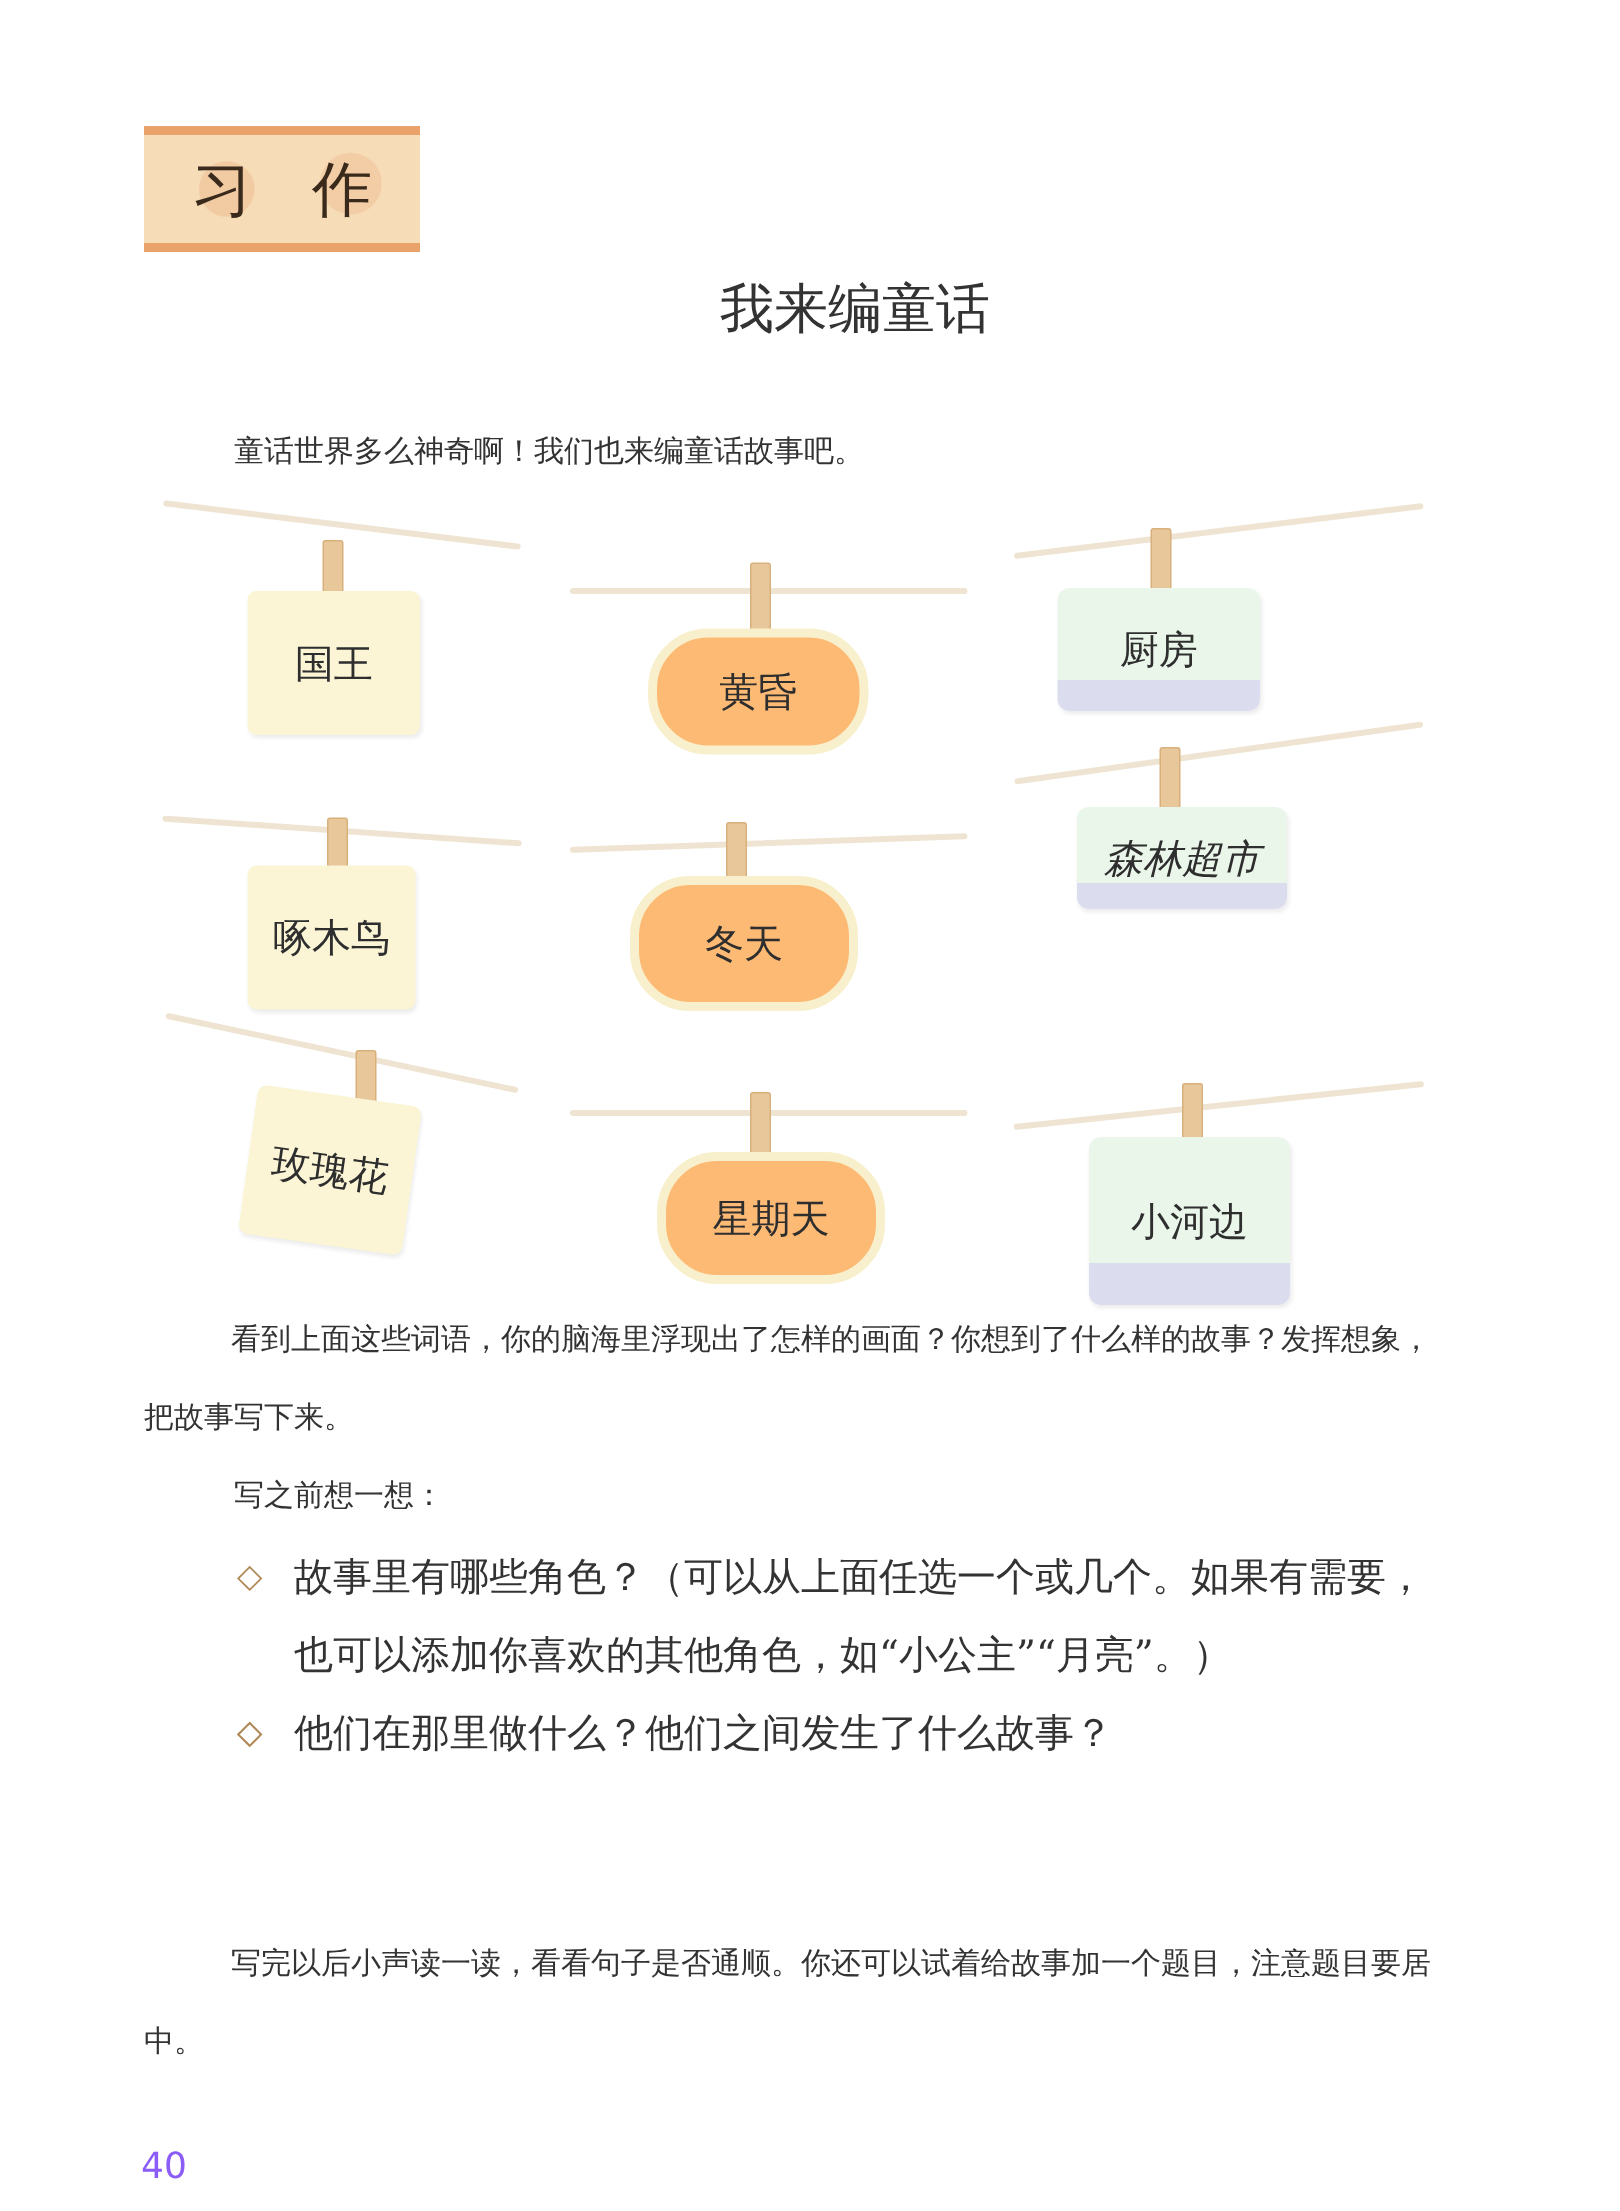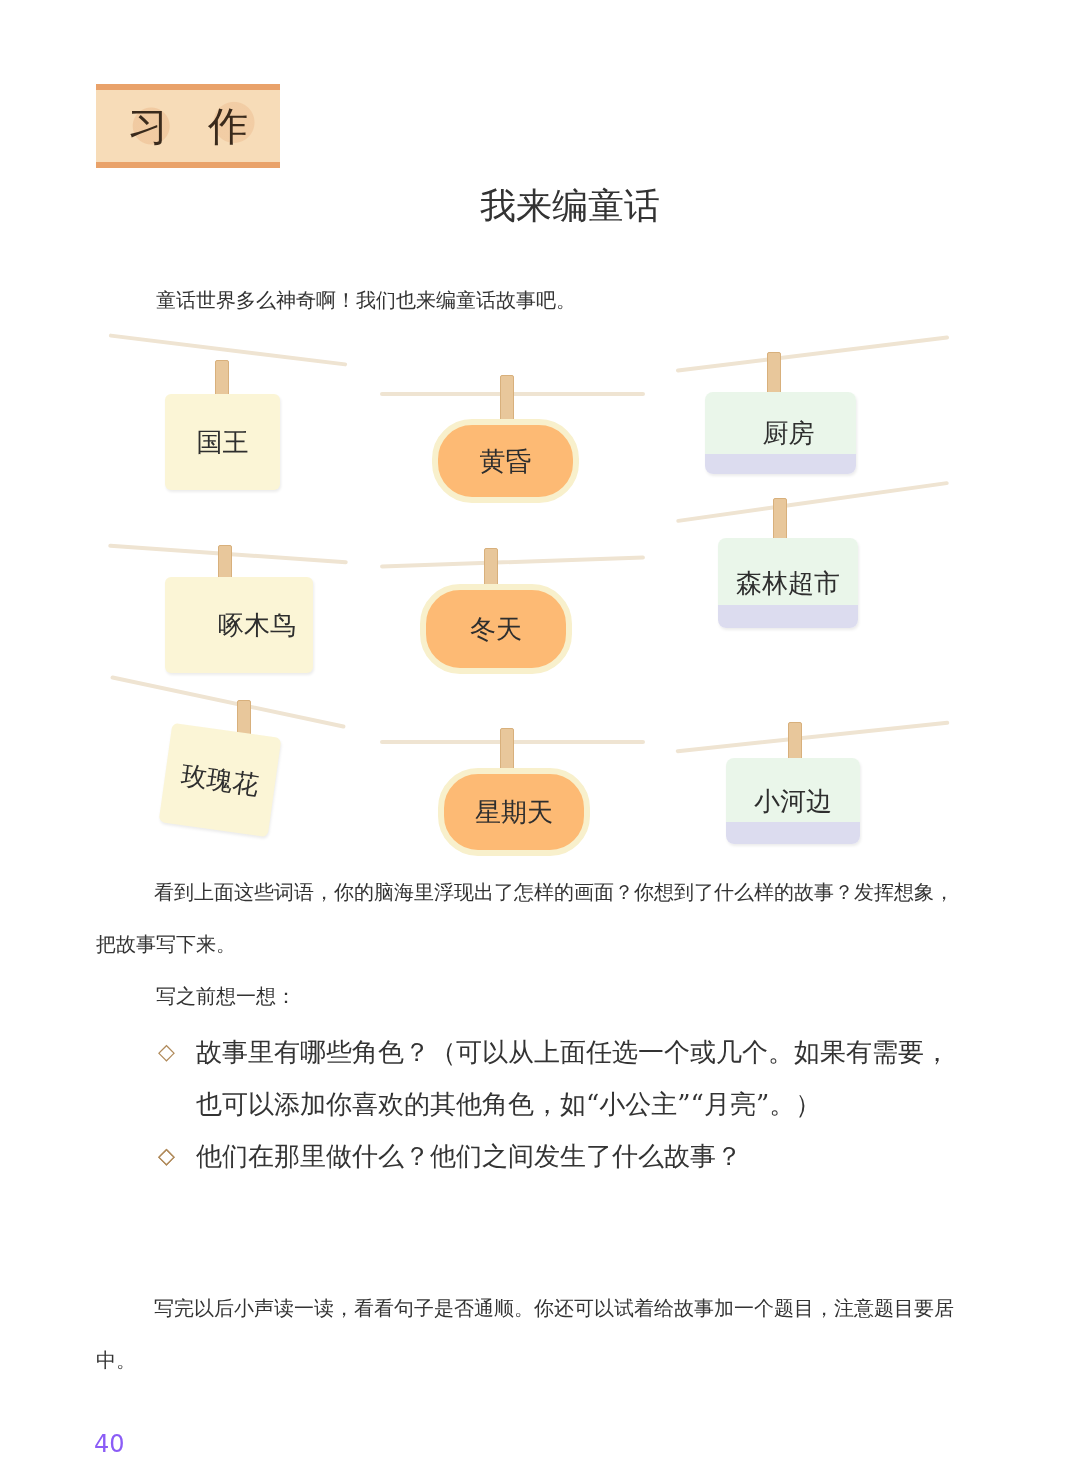--- a/index.html
+++ b/index.html
@@ -67,47 +67,47 @@
 <div class="card-wrap" style="left:165px;top:360px;">
   <div class="pin" style="left:50px;top:0;"></div>
   <div class="card rect-y" style="left:0;top:34px;width:115px;height:96px;">国王</div>
 </div>
 <div class="card-wrap" style="left:432px;top:375px;">
   <div class="pin" style="left:68px;top:0;"></div>
   <div class="card cloud" style="left:0;top:44px;width:135px;height:72px;">黄昏</div>
 </div>
 <div class="card-wrap" style="left:705px;top:352px;">
   <div class="pin" style="left:62px;top:0;"></div>
-  <div class="card rect-g" style="left:0;top:40px;width:135px;height:82px;padding-left:16px;">厨房</div>
+  <div class="card rect-g" style="left:0;top:40px;width:135px;height:82px;">厨房</div>
 </div>
 
 <div class="card-wrap" style="left:165px;top:545px;">
   <div class="pin" style="left:53px;top:0;"></div>
-  <div class="card rect-y" style="left:0;top:32px;width:112px;height:96px;padding-left:36px;">啄木鸟</div>
+  <div class="card rect-y" style="left:0;top:32px;width:112px;height:96px;">啄木鸟</div>
 </div>
 <div class="card-wrap" style="left:420px;top:548px;">
   <div class="pin" style="left:64px;top:0;"></div>
   <div class="card cloud" style="left:0;top:36px;width:140px;height:78px;">冬天</div>
 </div>
 <div class="card-wrap" style="left:718px;top:498px;">
   <div class="pin" style="left:55px;top:0;"></div>
-  <div class="card rect-g" style="left:0;top:40px;width:140px;height:90px;">森林超市</div>
+  <div class="card rect-g" style="left:0;top:40px;width:140px;height:68px;font-style:italic;">森林超市</div>
 </div>
 
 <div class="card-wrap" style="left:165px;top:700px;">
   <div class="pin" style="left:72px;top:0;"></div>
   <div class="card rect-y" style="left:0;top:30px;width:110px;height:100px;transform:rotate(8deg);">玫瑰花</div>
 </div>
 <div class="card-wrap" style="left:438px;top:728px;">
   <div class="pin" style="left:62px;top:0;"></div>
   <div class="card cloud" style="left:0;top:40px;width:140px;height:76px;font-family:Liberation Serif, serif;">星期天</div>
 </div>
 <div class="card-wrap" style="left:726px;top:722px;">
   <div class="pin" style="left:62px;top:0;"></div>
-  <div class="card rect-g" style="left:0;top:36px;width:134px;height:86px;">小河边</div>
+  <div class="card rect-g" style="left:0;top:36px;width:134px;height:112px;">小河边</div>
 </div>
 
 <div class="p body1">看到上面这些词语，你的脑海里浮现出了怎样的画面？你想到了什么样的故事？发挥想象，把故事写下来。</div>
 <div class="p think">写之前想一想：</div>
 
 <div class="bullets">
   <div class="bullet">
     <span class="diamond">◇</span>
     <span>故事里有哪些角色？（可以从上面任选一个或几个。如果有需要，也可以添加你喜欢的其他角色，如“小公主”“月亮”。）</span>
   </div>

